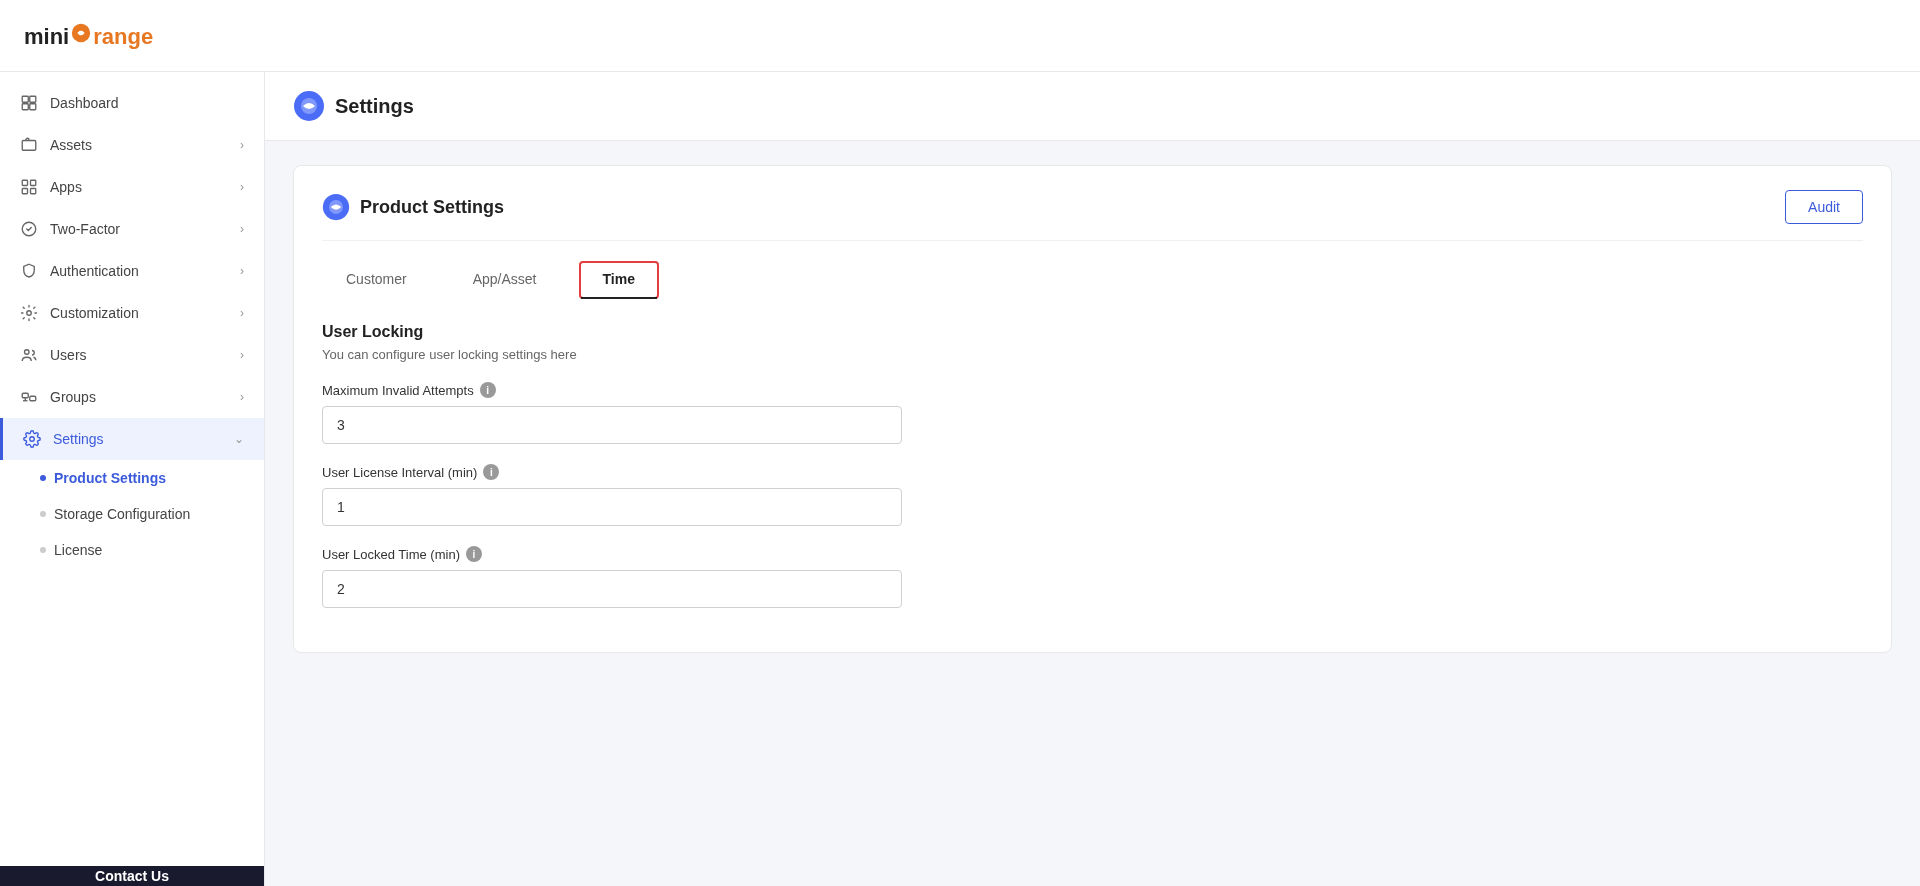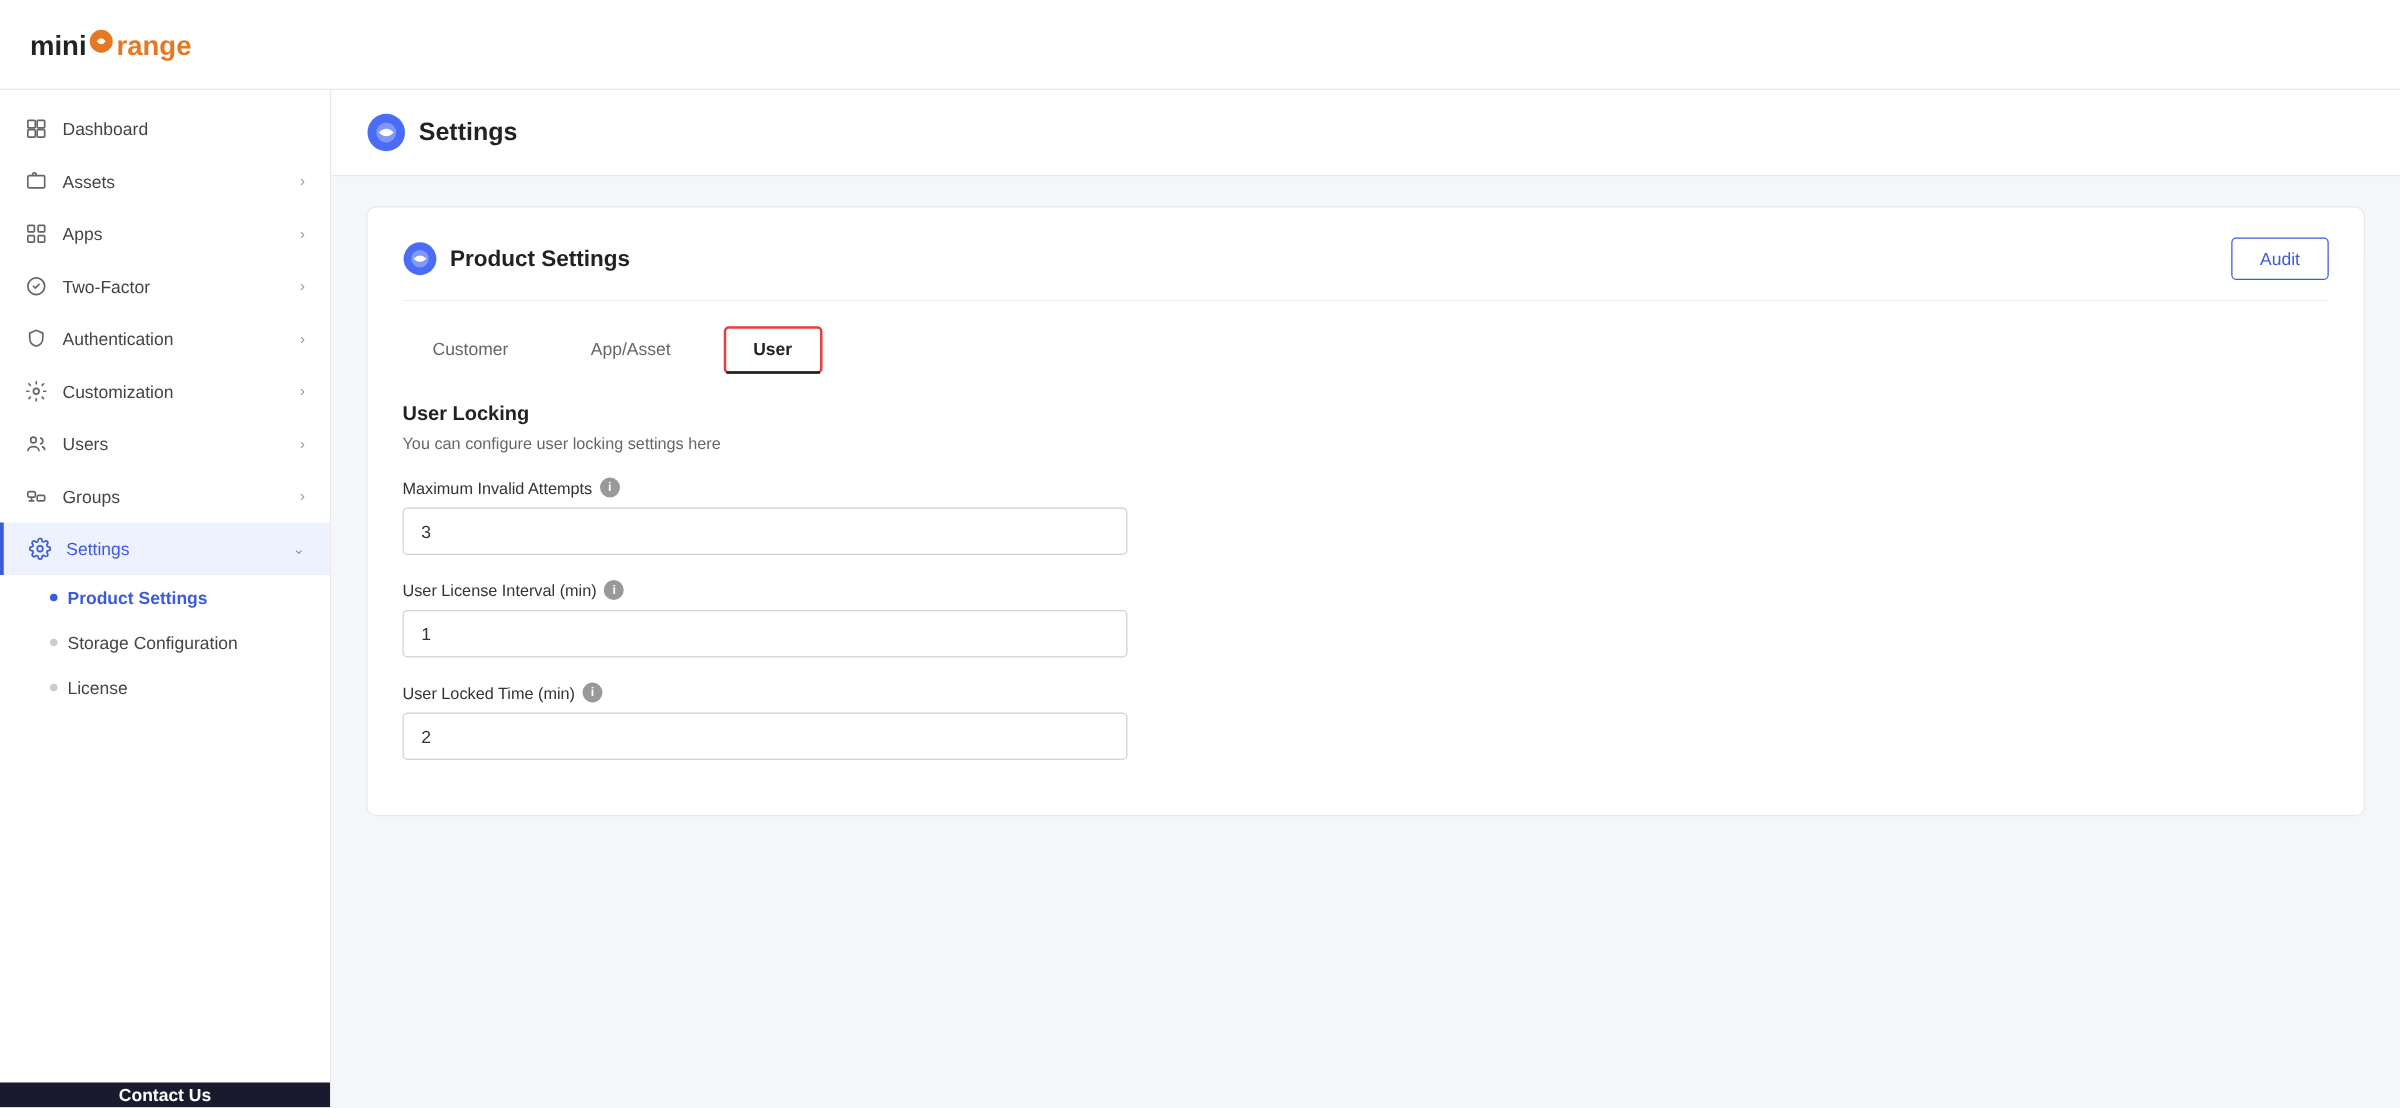--- a/index.html
+++ b/index.html
@@ -468,21 +468,21 @@
               <path d="M10 16 Q16 10 22 16 Q16 22 10 16Z" fill="#fff"></path>
             </svg>
             <span class="card-title">Product Settings</span>
           </div>
           <button class="save-btn">Audit</button>
         </div>
 
         <div class="tabs">
           <div class="tab">Customer</div>
           <div class="tab">App/Asset</div>
-          <div class="tab active">User</div>
+          <div class="tab active">Time</div>
         </div>
 
         <div class="section-title">User Locking</div>
         <div class="section-desc">You can configure user locking settings here</div>
 
         <div class="form-group">
           <div class="form-label">
             <span>Maximum Invalid Attempts</span>
             <span class="info-icon" title="Information">i</span>
           </div>

